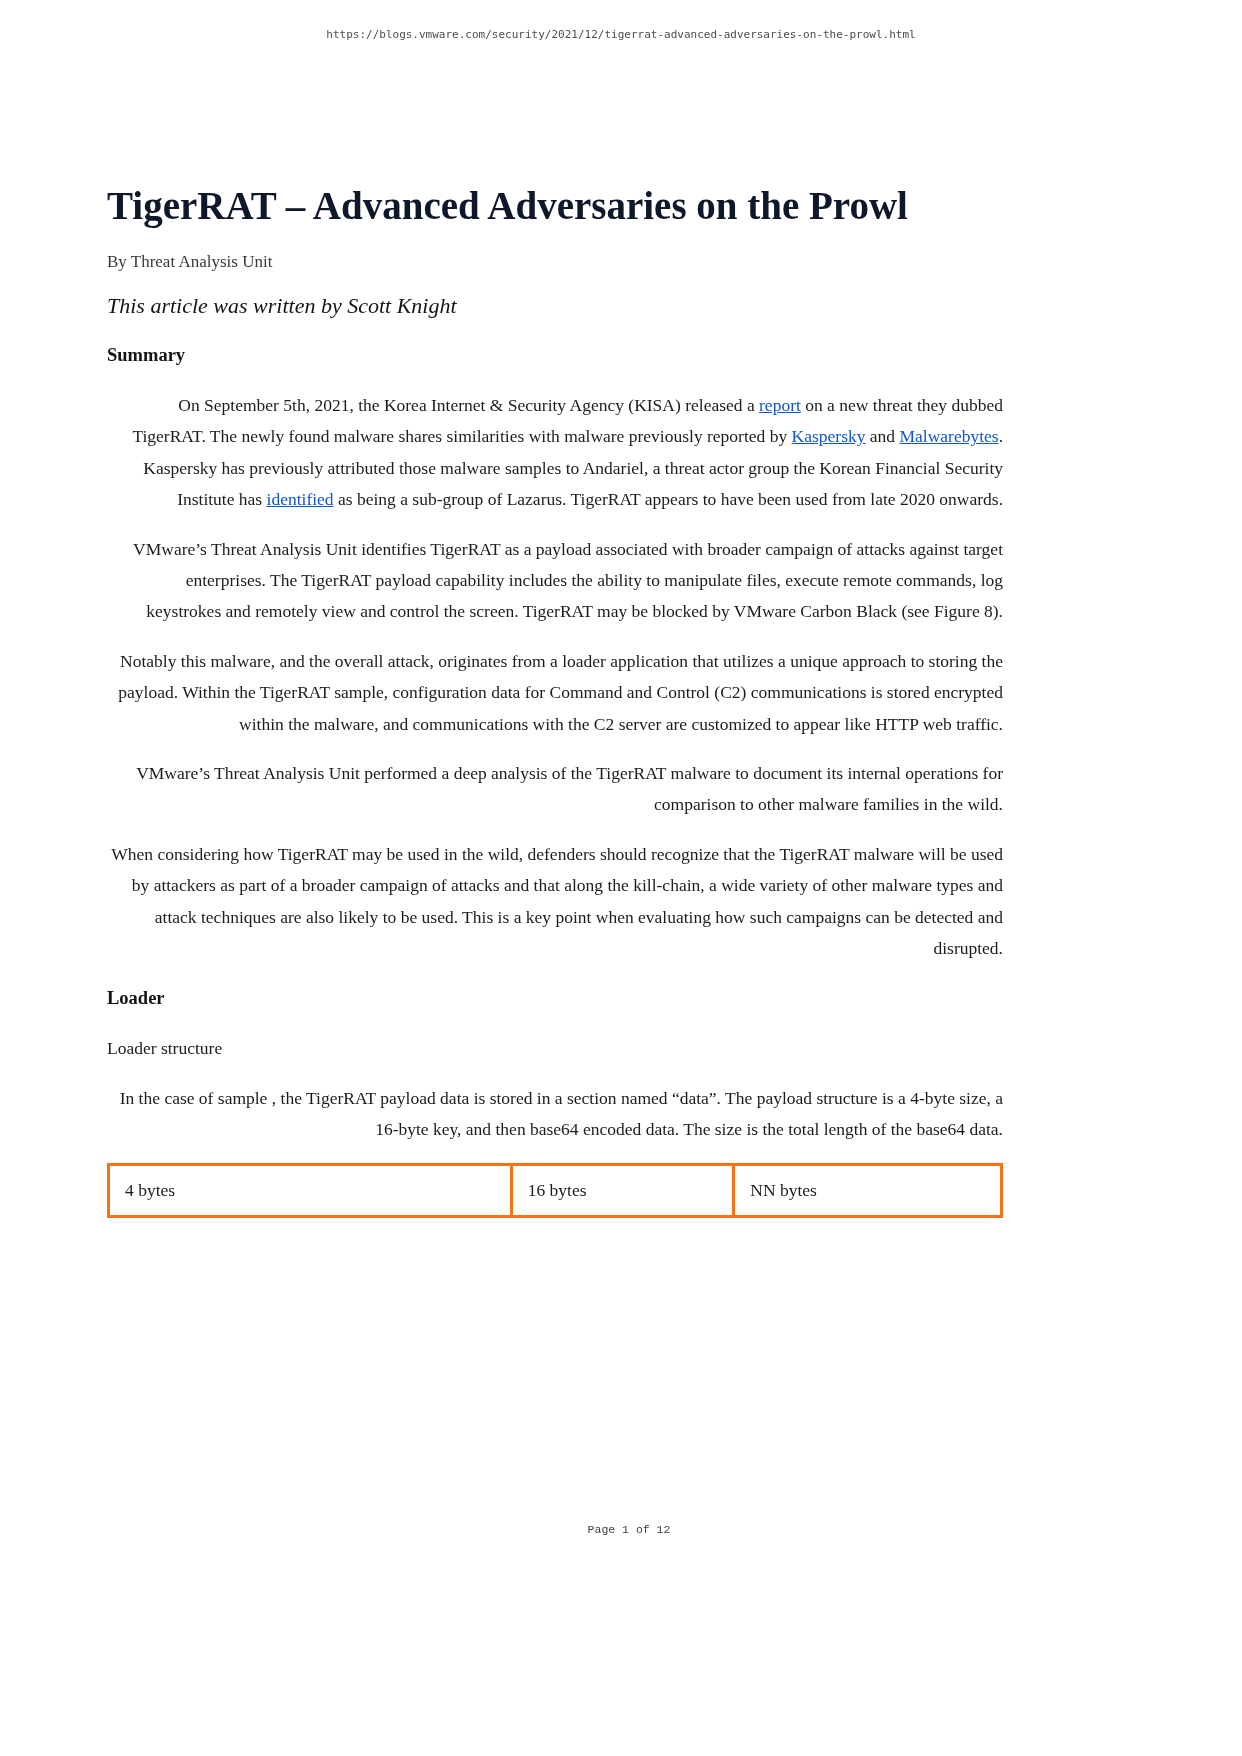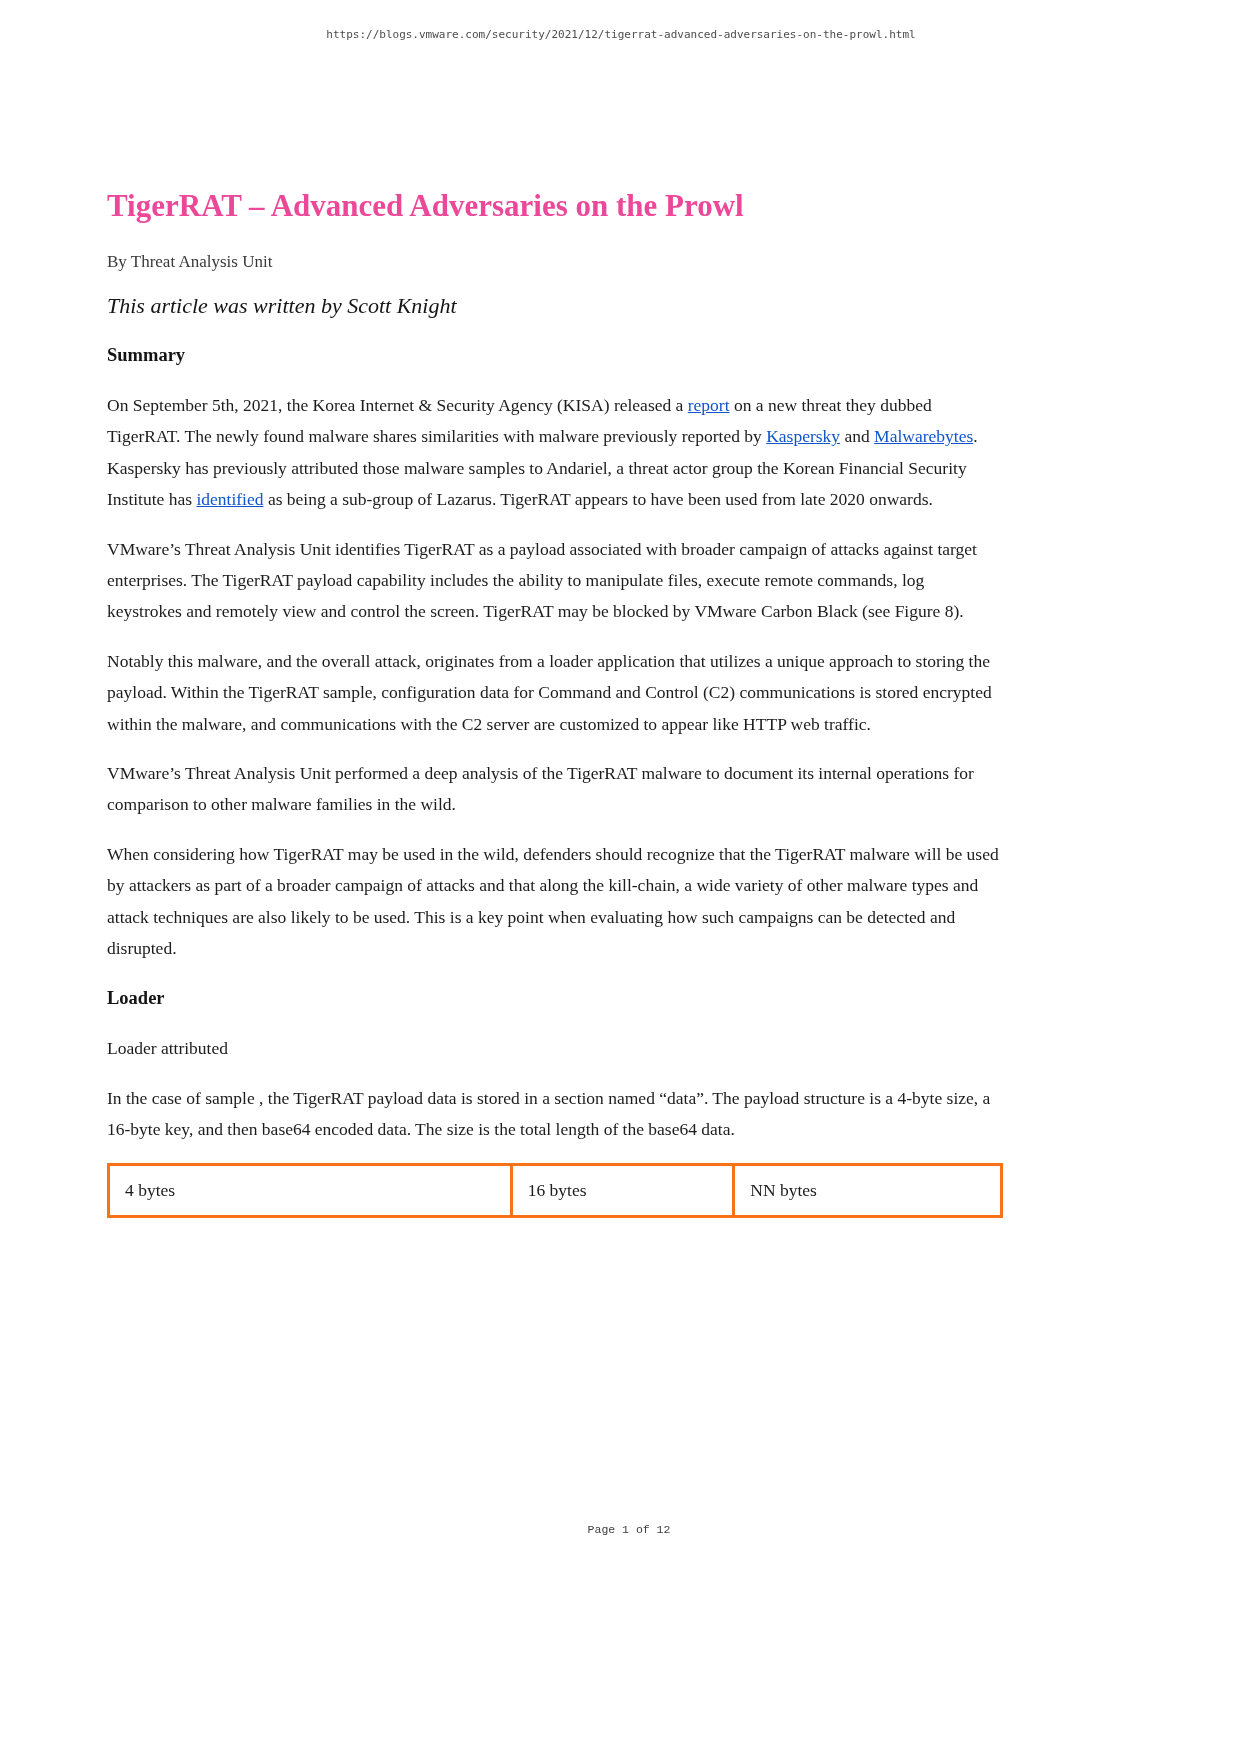--- a/index.html
+++ b/index.html
@@ -22,25 +22,25 @@
     font-size: 11px;
     color: #4d4d4d;
   }
   .content {
     position: absolute;
     left: 107px;
     top: 186px;
     width: 896px;
   }
   h1.title {
-    font-size: 31px;
+    font-size: 39px;
     line-height: 40px;
     margin: 0 0 20px 0;
     font-weight: 700;
-    color: #ec4899;
+    color: #0f172a;
   }
   .byline {
     font-size: 17px;
     line-height: 31px;
     margin: 0 0 13px 0;
     color: #3a3a3a;
   }
   .meta {
     font-size: 16.5px;
     line-height: 31px;
@@ -66,20 +66,21 @@
     font-size: 17.5px;
     line-height: 31px;
     margin: 0 0 19px 0;
     color: #1c1c1c;
   }
   p.body {
     font-size: 17.5px;
     line-height: 31.4px;
     margin: 0 0 18px 0;
     color: #1c1c1c;
+    text-align: right;
   }
   a.link {
     color: #1155cc;
     text-decoration: underline;
     cursor: pointer;
   }
   table.payload {
     border-collapse: collapse;
     width: 100%;
     margin-top: 18px;
@@ -129,21 +130,21 @@
   <p class="body"><span>VMware’s Threat Analysis Unit identifies TigerRAT as a payload associated with broader campaign of attacks against target enterprises. The TigerRAT payload capability includes the ability to manipulate files, execute remote commands, log keystrokes and remotely view and control the screen. TigerRAT may be blocked by VMware Carbon Black (see Figure 8).</span></p>
 
   <p class="body"><span>Notably this malware, and the overall attack, originates from a loader application that utilizes a unique approach to storing the payload. Within the TigerRAT sample, configuration data for Command and Control (C2) communications is stored encrypted within the malware, and communications with the C2 server are customized to appear like HTTP web traffic.</span></p>
 
   <p class="body"><span>VMware’s Threat Analysis Unit performed a deep analysis of the TigerRAT malware to document its internal operations for comparison to other malware families in the wild.</span></p>
 
   <p class="body"><span>When considering how TigerRAT may be used in the wild, defenders should recognize that the TigerRAT malware will be used by attackers as part of a broader campaign of attacks and that along the kill-chain, a wide variety of other malware types and attack techniques are also likely to be used. This is a key point when evaluating how such campaigns can be detected and disrupted.</span></p>
 
   <h2 class="section-heading">Loader</h2>
 
-  <p class="subheading">Loader attributed</p>
+  <p class="subheading">Loader structure</p>
 
   <p class="body"><span>In the case of sample , the TigerRAT payload data is stored in a section named “data”. The payload structure is a 4-byte size, a 16-byte key, and then base64 encoded data. The size is the total length of the base64 data.</span></p>
 
   <table class="payload">
     <tbody>
       <tr>
         <td class="c1">4 bytes</td>
         <td class="c2">16 bytes</td>
         <td class="c3">NN bytes</td>
       </tr>

